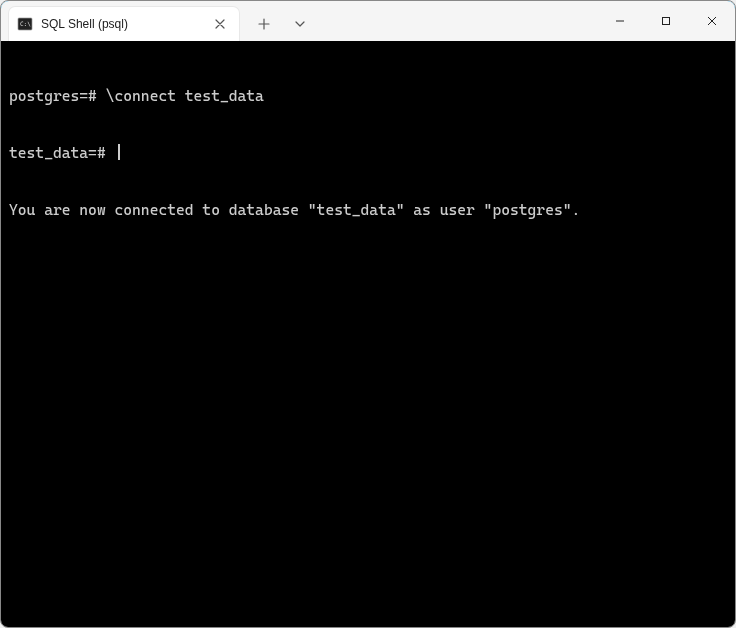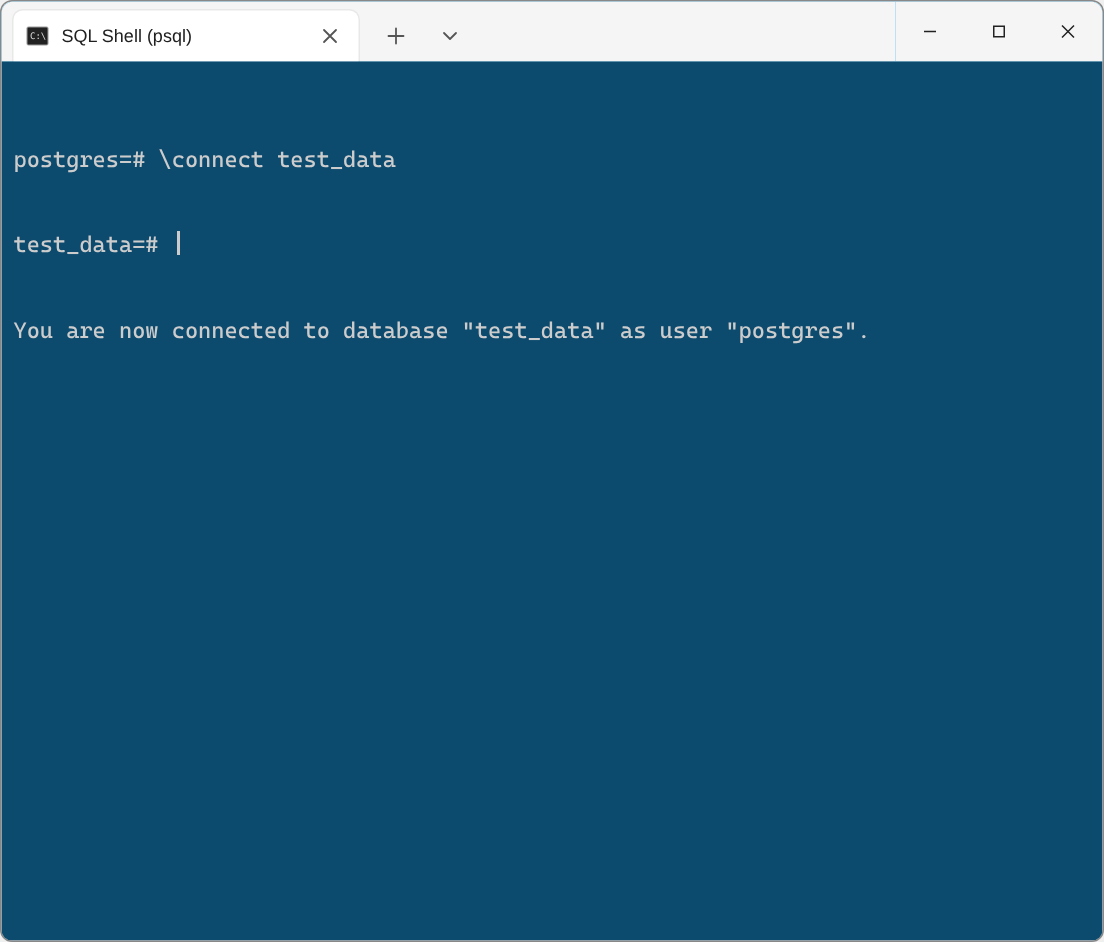--- a/index.html
+++ b/index.html
@@ -88,25 +88,25 @@
     }
     .win-btn {
       width: 46px;
       display: flex;
       align-items: center;
       justify-content: center;
       cursor: pointer;
     }
     .win-btn svg { width: 10px; height: 10px; }
     .terminal {
-      background: #0c4a6e;
+      background: #000000;
       color: #cccccc;
       width: 100%;
       height: calc(100% - 40px);
-      padding: 18px 8px;
+      padding: 8px 8px;
       font-family: Consolas, "Cascadia Mono", monospace;
       font-size: 15px;
       line-height: 19px;
       white-space: pre;
       overflow: hidden;
       position: relative;
     }
     .term-line { white-space: pre; }
     .cursor {
       display: inline-block;

